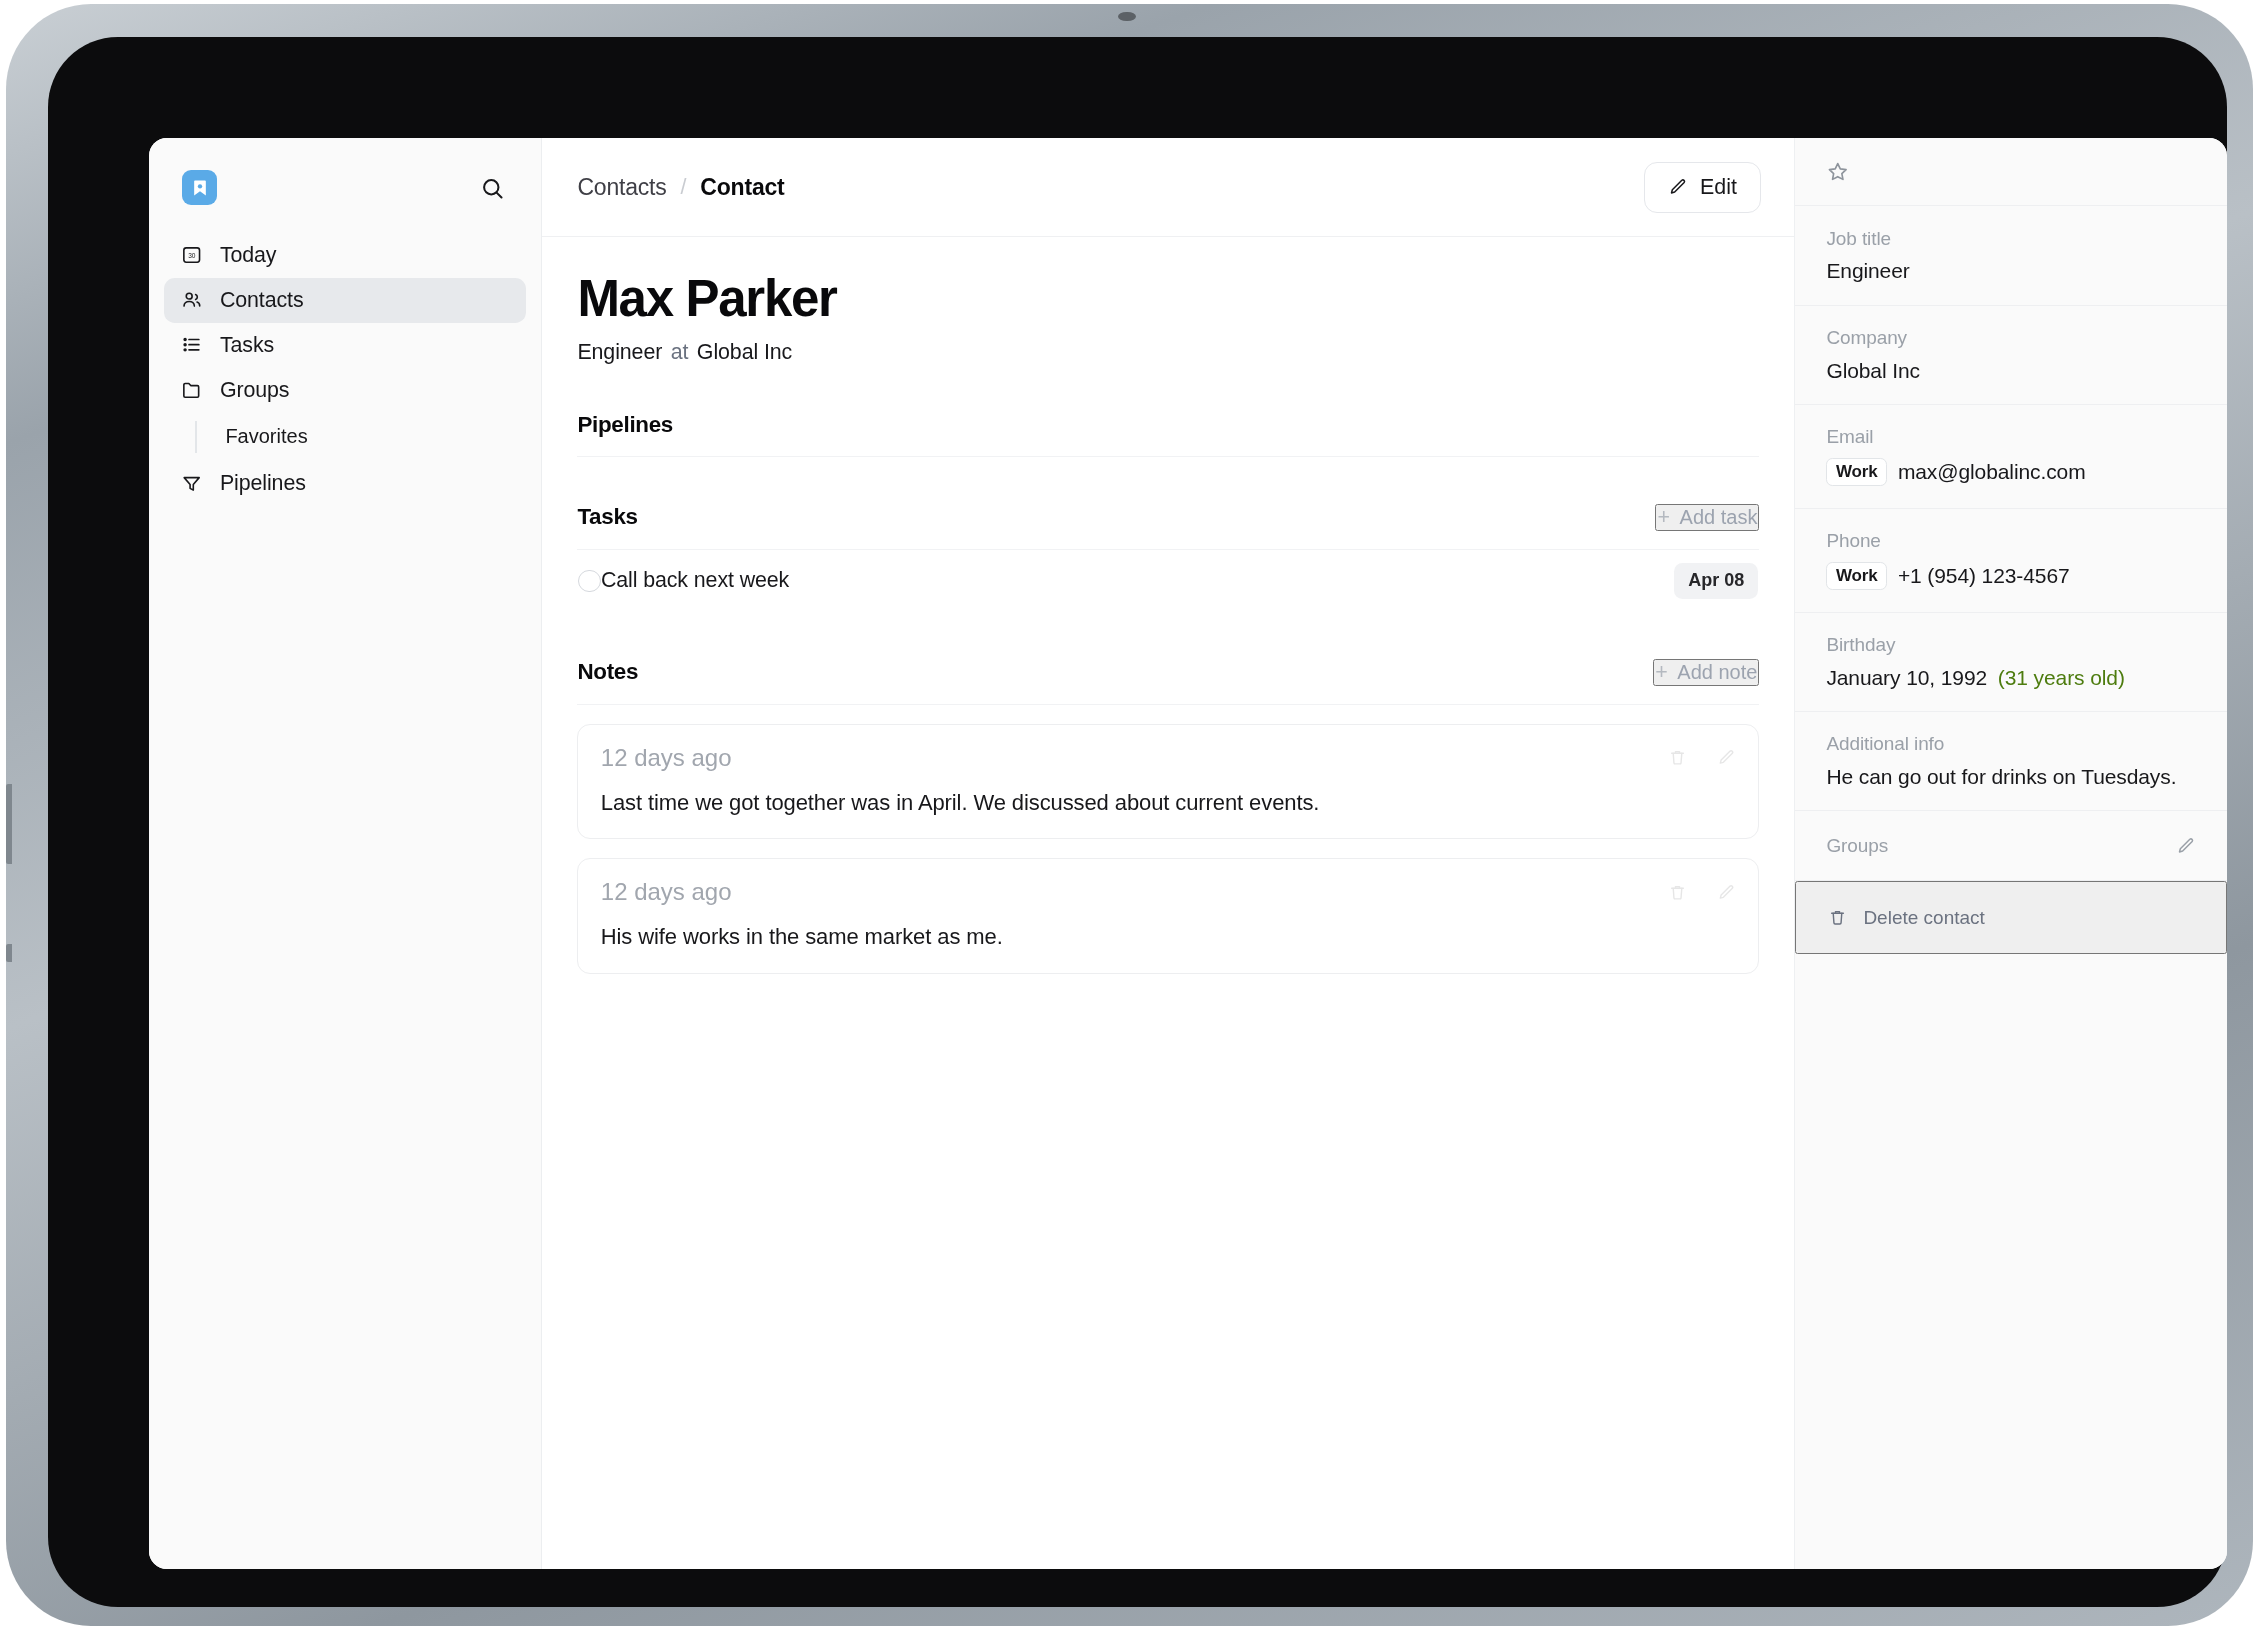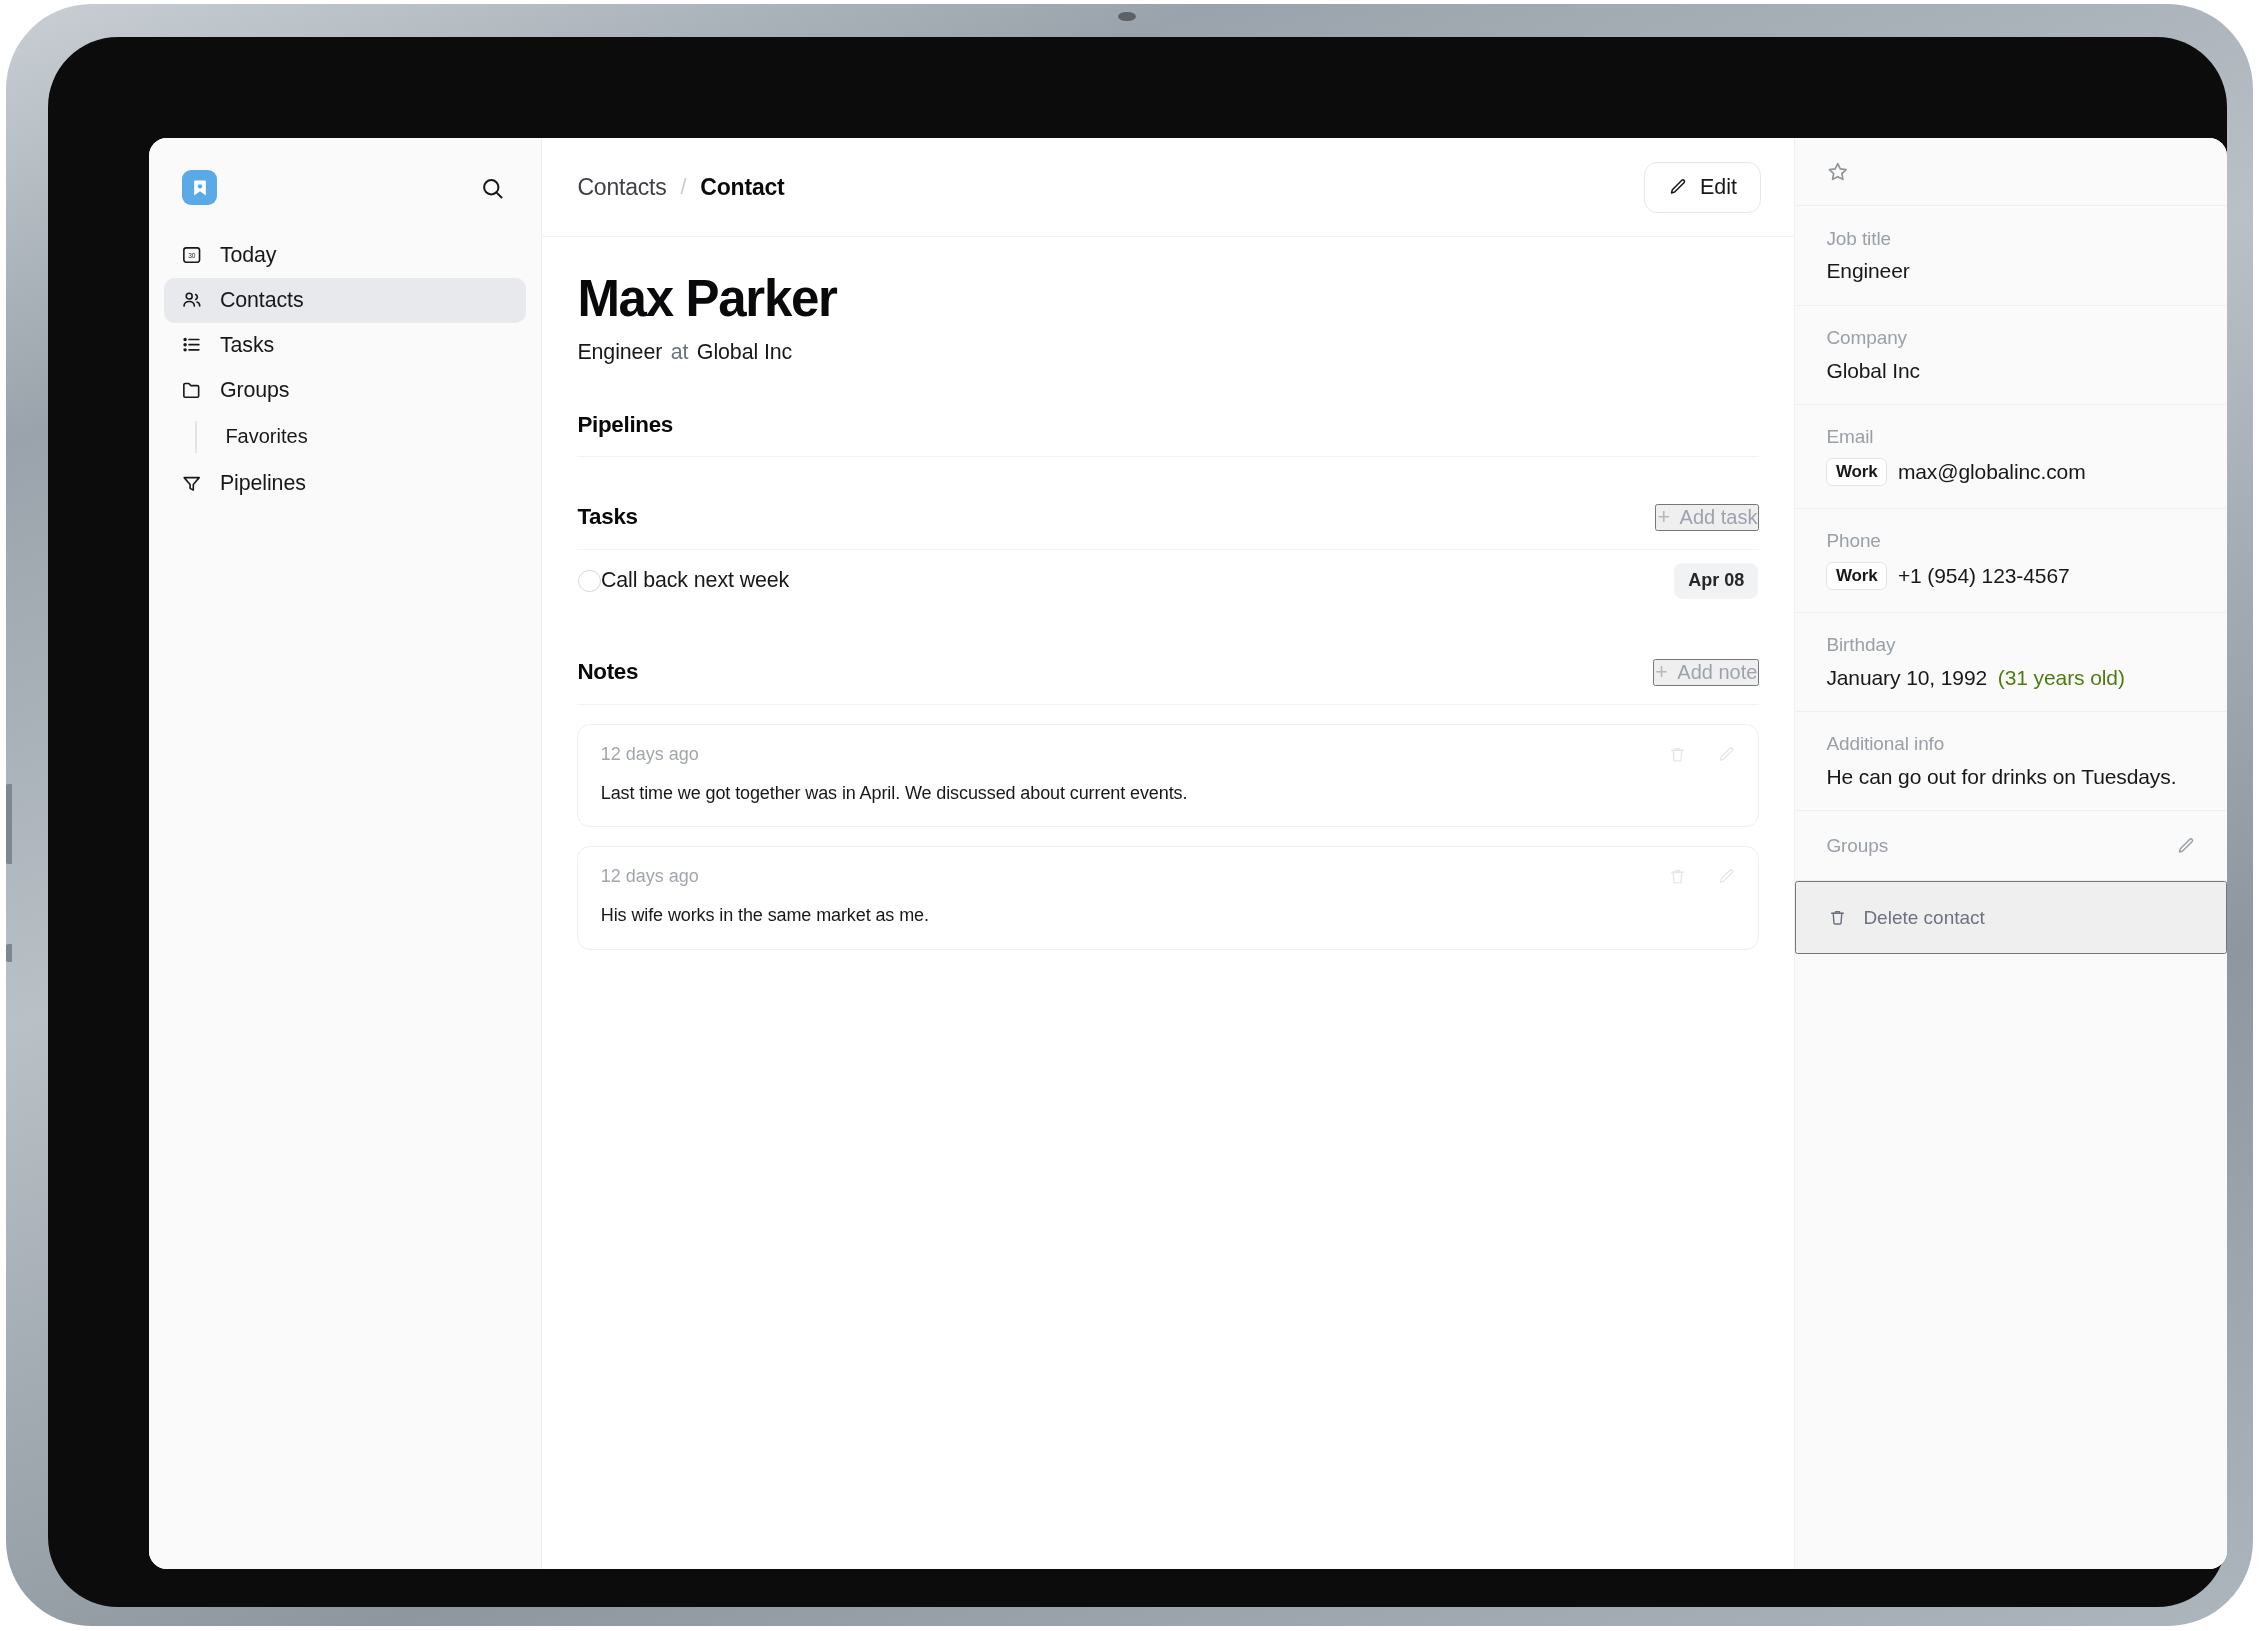--- a/index.html
+++ b/index.html
@@ -292,32 +292,32 @@
     border-radius: 13px;
     padding: 19px 22.4px 22.4px 22.4px;
     background: #ffffff;
   }
   .note-head {
     display: flex;
     align-items: center;
     justify-content: space-between;
   }
   .note-time {
-    font-size: 18px;
+    font-size: 24px;
     color: #a1a6ae;
   }
   .note-actions {
     display: flex;
     align-items: center;
     gap: 30px;
     opacity: 0.10;
   }
   .note-body {
     margin-top: 18px;
-    font-size: 18px;
+    font-size: 22px;
     color: #18181b;
     letter-spacing: -0.1px;
   }
 
   
   .rightpanel {
     width: 433px;
     flex: 0 0 433px;
     border-left: 1.1px solid #eef0f2;
     background: #fafafa;

